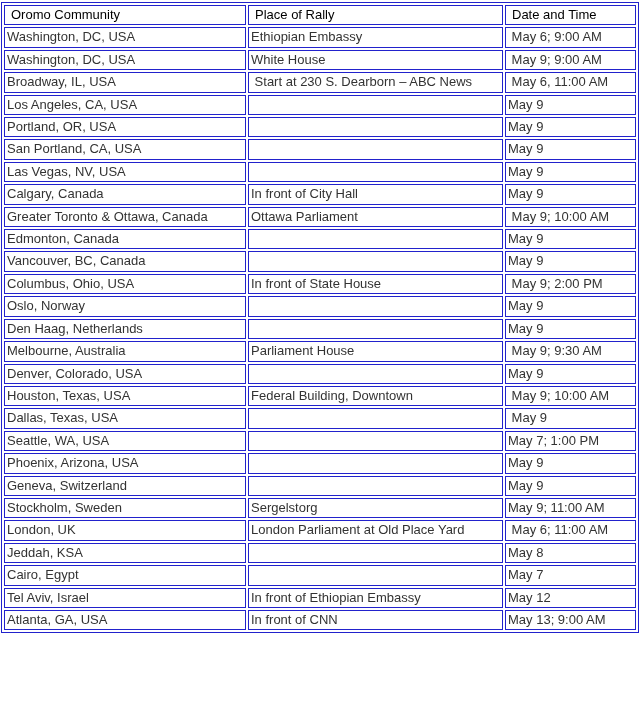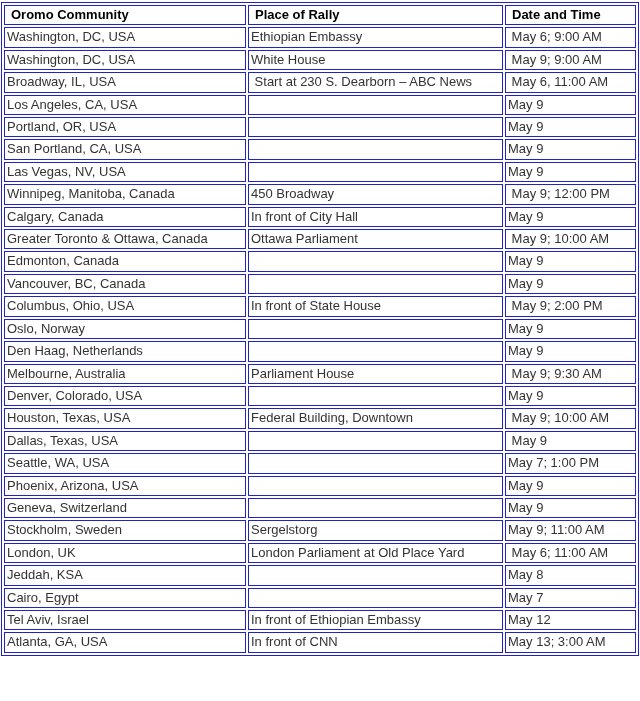--- a/index.html
+++ b/index.html
@@ -33,21 +33,21 @@
     border:1px solid var(--border-color);
     padding:1px 2px;
     font-size:13px;
     line-height:16.4px;
     white-space:pre;
     overflow:hidden;
     text-align:left;
     vertical-align:middle;
   }
   table.rally th{
-    font-weight:bold;
+    font-weight:normal;
     color:var(--header-text);
     padding-left:6px;
   }
   table.rally td{
     font-weight:normal;
     color:var(--cell-text);
   }
 </style>
 </head>
 <body>
@@ -96,25 +96,20 @@
         <td>San Portland, CA, USA</td>
         <td></td>
         <td>May 9</td>
       </tr>
       <tr>
         <td>Las Vegas, NV, USA</td>
         <td></td>
         <td>May 9</td>
       </tr>
       <tr>
-        <td>Winnipeg, Manitoba, Canada</td>
-        <td>450 Broadway</td>
-        <td> May 9; 12:00 PM</td>
-      </tr>
-      <tr>
         <td>Calgary, Canada</td>
         <td>In front of City Hall</td>
         <td>May 9</td>
       </tr>
       <tr>
         <td>Greater Toronto &amp; Ottawa, Canada</td>
         <td>Ottawa Parliament</td>
         <td> May 9; 10:00 AM</td>
       </tr>
       <tr>
@@ -198,16 +193,16 @@
         <td>May 7</td>
       </tr>
       <tr>
         <td>Tel Aviv, Israel</td>
         <td>In front of Ethiopian Embassy</td>
         <td>May 12</td>
       </tr>
       <tr>
         <td>Atlanta, GA, USA</td>
         <td>In front of CNN</td>
-        <td>May 13; 3:00 AM</td>
+        <td>May 13; 9:00 AM</td>
       </tr>
     </tbody>
 </table>
 
 </body></html>

